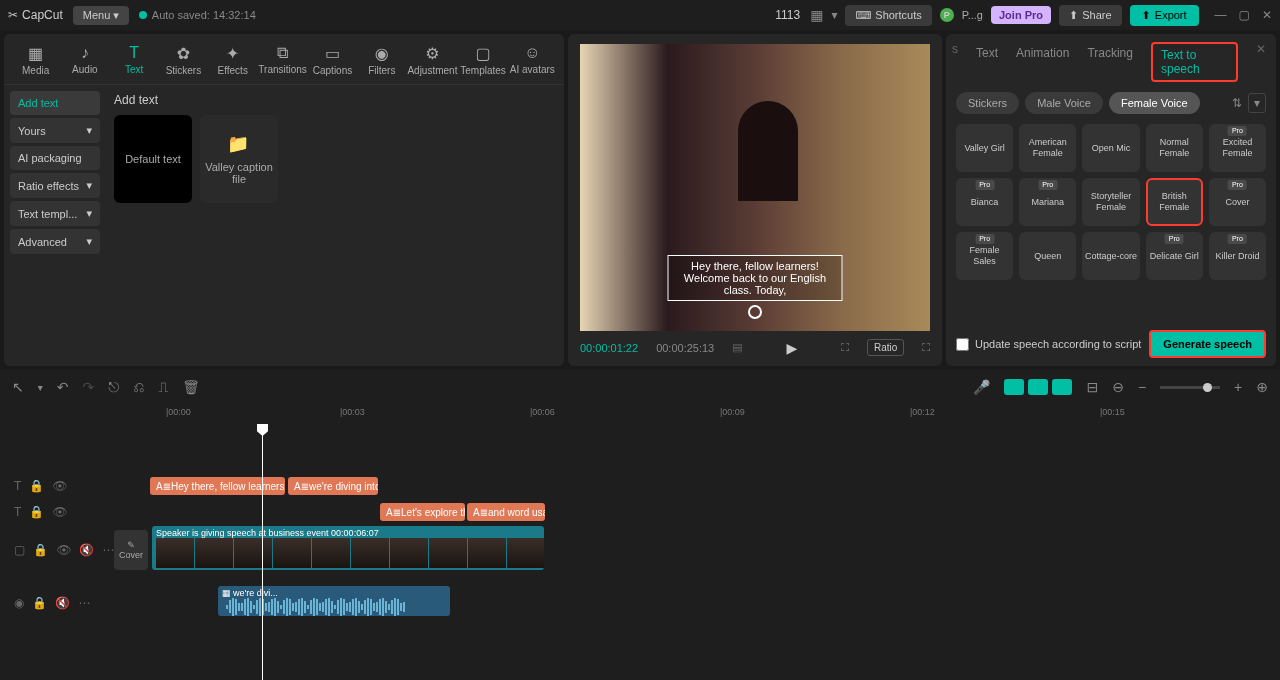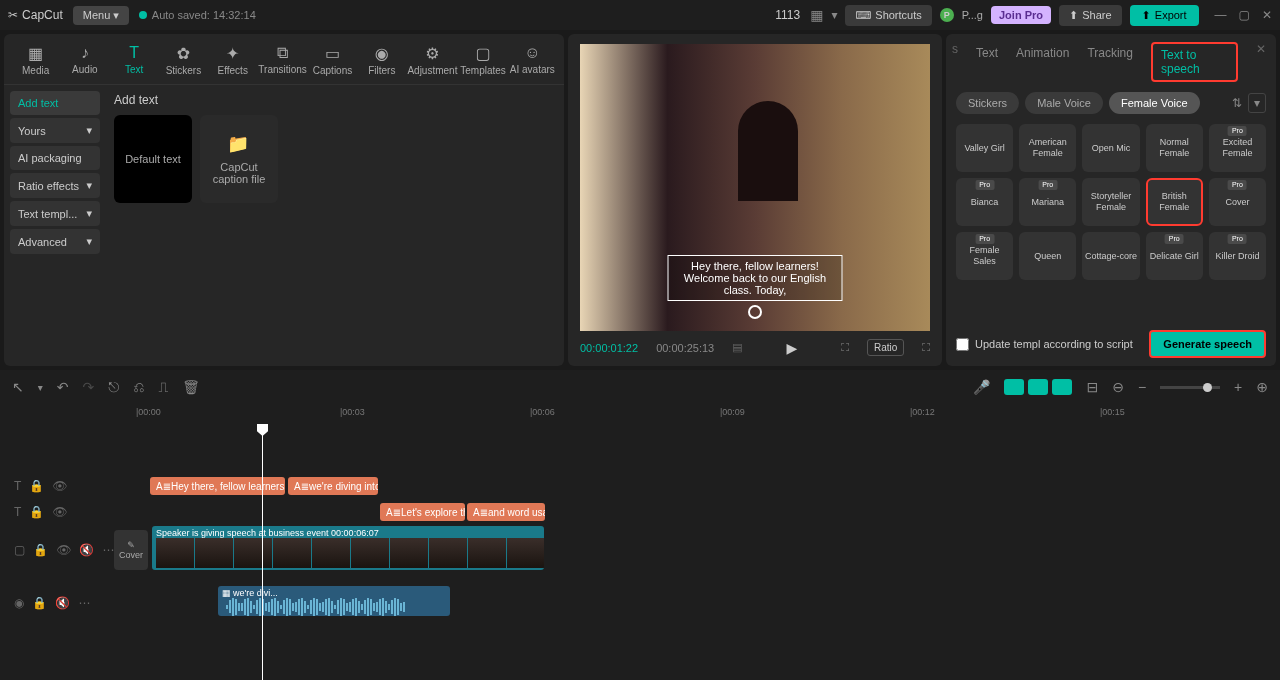--- a/index.html
+++ b/index.html
@@ -207,21 +207,21 @@
             <span>Advanced</span>
             <span>▾</span>
           </div>
       </div>
       <div class="left-content">
         <div class="add-label">Add text</div>
         <div class="text-cards">
           <div class="text-card">Default text</div>
           <div class="text-card dark">
             <span style="font-size:18px">📁</span>
-            <span style="text-align:center;padding:0 4px">CapCut caption file</span>
+            <span style="text-align:center;padding:0 4px">Valley caption file</span>
           </div>
         </div>
       </div>
     </div>
   </div>
 
   <div class="player-panel">
     <div class="video-area">
       <div class="video-frame">
         <div class="speaker-silhouette"></div>
@@ -306,21 +306,21 @@
           <span>Delicate Girl</span>
         </div>
         <div class="voice-card">
           <div class="pro-badge">Pro</div>
           <span>Killer Droid</span>
         </div>
       </div>
     <div class="right-footer">
       <label class="checkbox-label">
         <input type="checkbox" style="accent-color: rgb(85, 85, 85);">
-        <span>Update templ according to script</span>
+        <span>Update speech according to script</span>
       </label>
       <div class="generate-btn">Generate speech</div>
     </div>
   </div>
 </div>
 
 <div class="toolbar">
   <span class="tb-icon">↖</span>
   <span class="tb-icon" style="font-size:10px">▾</span>
   <span class="tb-icon">↶</span>
@@ -341,21 +341,21 @@
   <span class="tb-icon">−</span>
   <div class="zoom-slider">
       <div class="zoom-thumb"></div>
     </div>
   <span class="tb-icon">+</span>
   <span class="tb-icon">⊕</span>
 </div>
 
 <div class="timeline">
   <div class="ruler" id="ruler">
-      <div class="ruler-mark" style="left: 136px;">|00:00</div>
+      <div class="ruler-mark" style="left: 166px;">|00:00</div>
       <div class="ruler-mark" style="left: 340px;">|00:03</div>
       <div class="ruler-mark" style="left: 530px;">|00:06</div>
       <div class="ruler-mark" style="left: 720px;">|00:09</div>
       <div class="ruler-mark" style="left: 910px;">|00:12</div>
       <div class="ruler-mark" style="left: 1100px;">|00:15</div>
     </div>
   <div class="tracks">
     <div class="playhead"></div>
 
     <div class="track">

